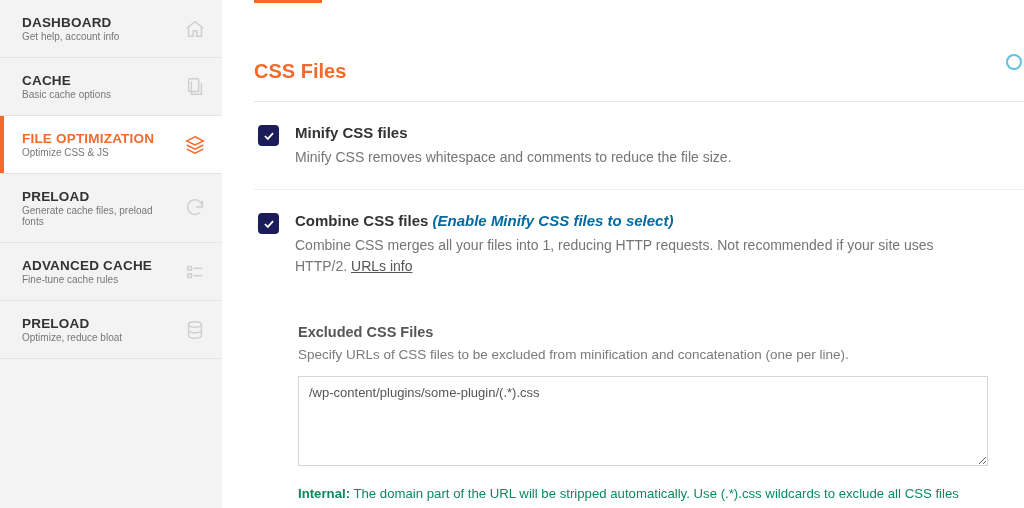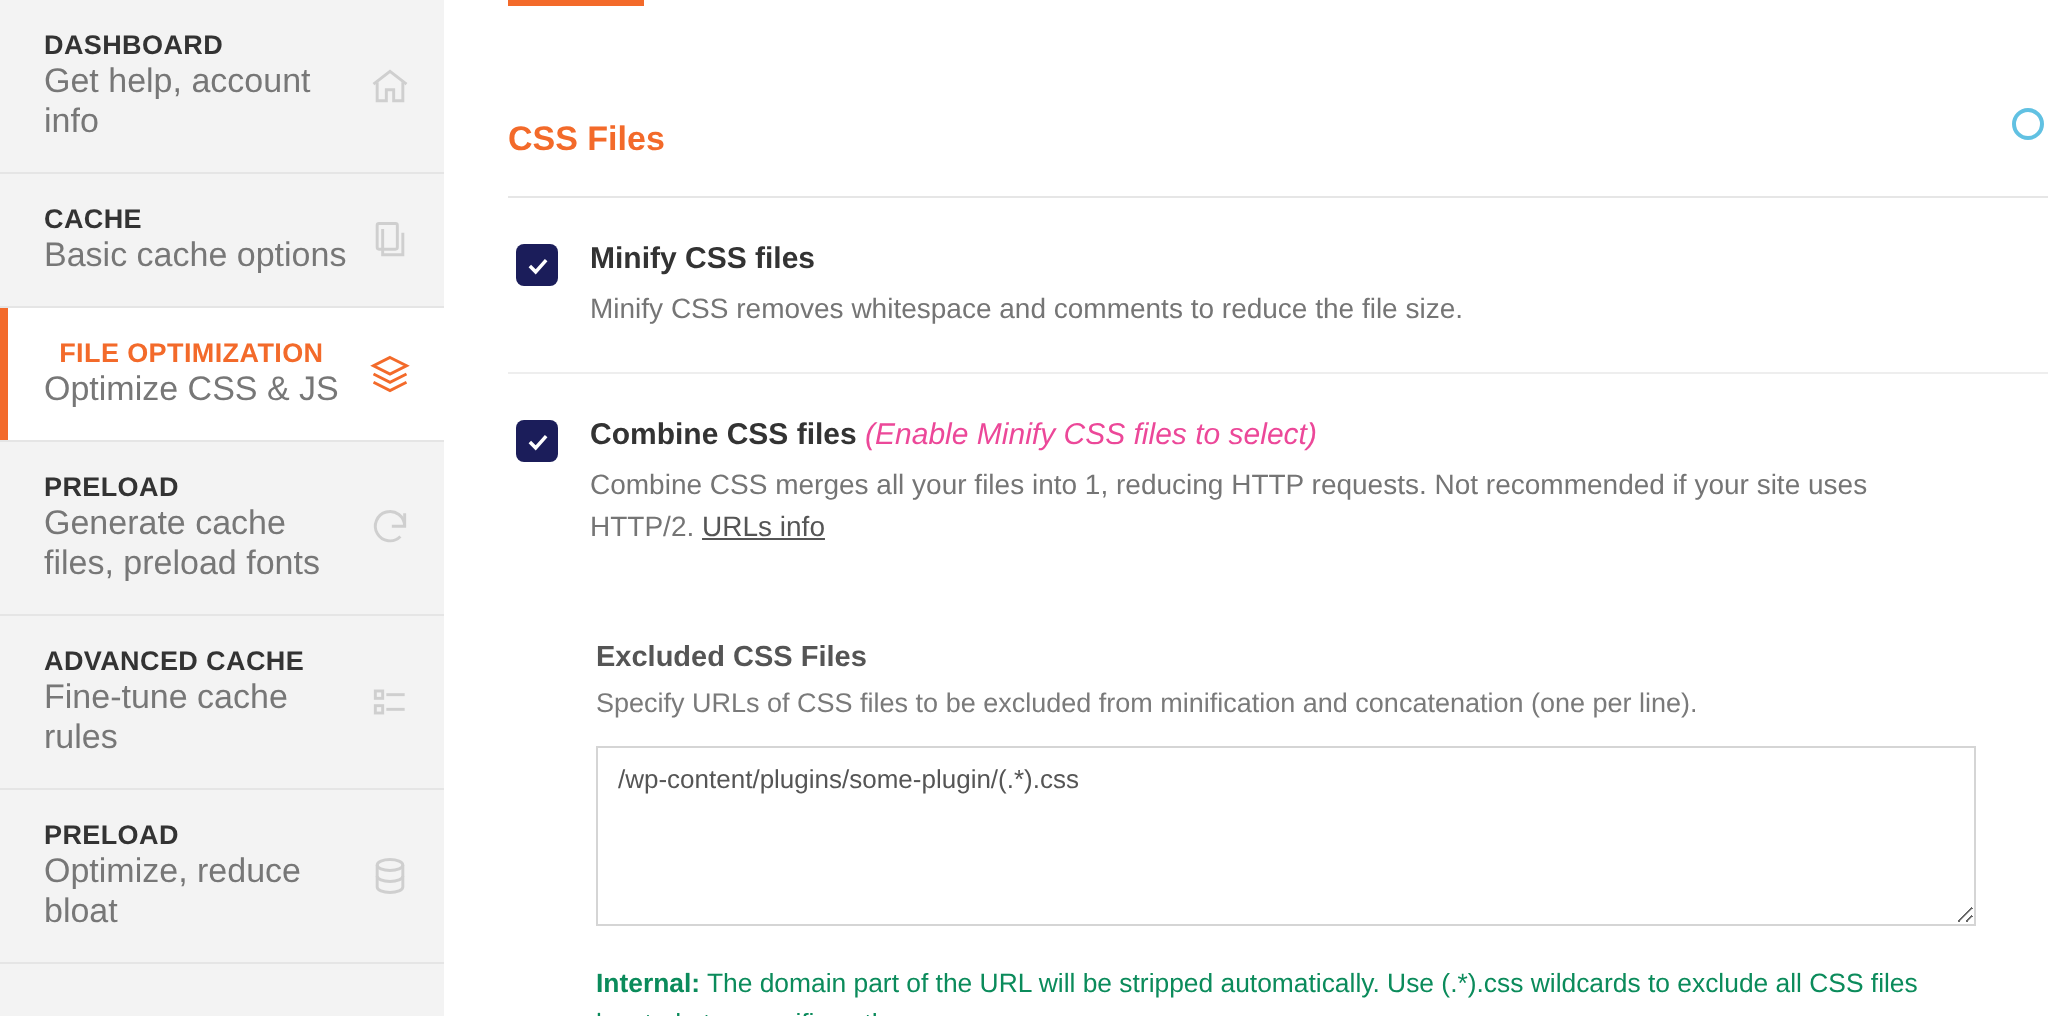--- a/index.html
+++ b/index.html
@@ -1,38 +1,38 @@
 <!DOCTYPE html>
 <html><head>
 <meta charset="utf-8">
 <style>
   * { margin: 0; padding: 0; box-sizing: border-box; font-family: "Segoe UI", Arial, sans-serif; }
   html, body { width: 1024px; height: 508px; overflow: hidden; background: #ffffff; }
   .app { display: flex; width: 100%; height: 100%; }
   .sidebar { width: 222px; background: #f3f3f3; overflow: hidden; flex-shrink: 0; }
   .nav-item { display: flex; align-items: center; justify-content: space-between; padding: 15px 16px 15px 22px; border-bottom: 1px solid #e5e5e5; cursor: pointer; position: relative; }
-  .nav-item.active { background: #fff; text-align: center; }
+  .nav-item.active { background: #fff; }
   .nav-item.active::before { content: ""; position: absolute; left: 0; top: 0; bottom: 0; width: 4px; background: #f36a2a; }
   .nav-text .nav-title { font-size: 13.5px; font-weight: 700; color: #333; letter-spacing: 0.2px; }
-  .nav-text .nav-desc  { font-size: 17px; color: #777; margin-top: 1px; }
+  .nav-text .nav-desc  { font-size: 10px; color: #777; margin-top: 1px; }
   .nav-item.active .nav-title { color: #f36a2a; }
   .nav-icon { width: 22px; height: 22px; color: #cfcfcf; flex-shrink: 0; margin-left: 8px; }
   .nav-item.active .nav-icon { color: #f36a2a; }
   .nav-icon svg { width: 100%; height: 100%; display: block; }
 
   .main { flex: 1; padding: 0 0 0 32px; overflow: hidden; position: relative; }
   .orange-bar { height: 3px; width: 68px; background: #f36a2a; position: absolute; top: 0; left: 32px; }
-  .section-title { color: #f36a2a; font-size: 17px; font-weight: 700; margin-top: 60px; }
+  .section-title { color: #f36a2a; font-size: 20px; font-weight: 700; margin-top: 60px; }
   .section-hr { border: 0; border-top: 1px solid #e6e6e6; margin-top: 18px; }
   .option-row { display: flex; align-items: flex-start; padding: 22px 44px 22px 4px; border-bottom: 1px solid #eee; }
   .option-row:last-of-type { border-bottom: 0; }
   .chk { width: 21px; height: 21px; border-radius: 4px; background: #1b1d5a; display: flex; align-items: center; justify-content: center; margin-right: 16px; margin-top: 1px; flex-shrink: 0; }
   .chk svg { width: 14px; height: 14px; color: #fff; }
   .opt-body .opt-title { font-size: 15px; color: #333; font-weight: 700; }
-  .opt-title .hint { font-style: italic; font-weight: 400; color: #ec4899; }
+  .opt-title .hint { font-style: italic; font-weight: 700; color: #0369a1; }
   .opt-desc { font-size: 14px; color: #757575; margin-top: 6px; line-height: 1.45; }
   .more { color: #555; text-decoration: underline; cursor: pointer; }
 
   .sub-block { padding: 0 28px 0 44px; }
   .sub-title { font-size: 14.5px; color: #555; font-weight: 700; margin-top: 26px; }
   .sub-desc  { font-size: 13.5px; color: #7a7a7a; margin-top: 7px; }
   .exclude-box { margin-top: 14px; width: 100%; max-width: 690px; height: 90px; border: 1px solid #d5d5d5; padding: 8px 10px; font-size: 13px; color: #555; resize: both; font-family: "Segoe UI", Arial, sans-serif; }
   .note { color: #0b8b5b; font-size: 13.2px; line-height: 1.55; margin-top: 14px; max-width: 700px; }
   .note b { font-weight: 700; }
 

